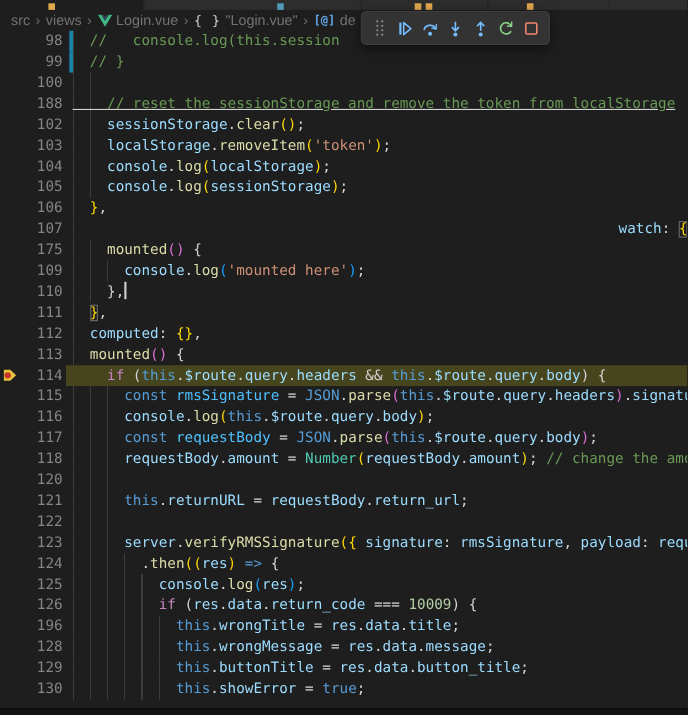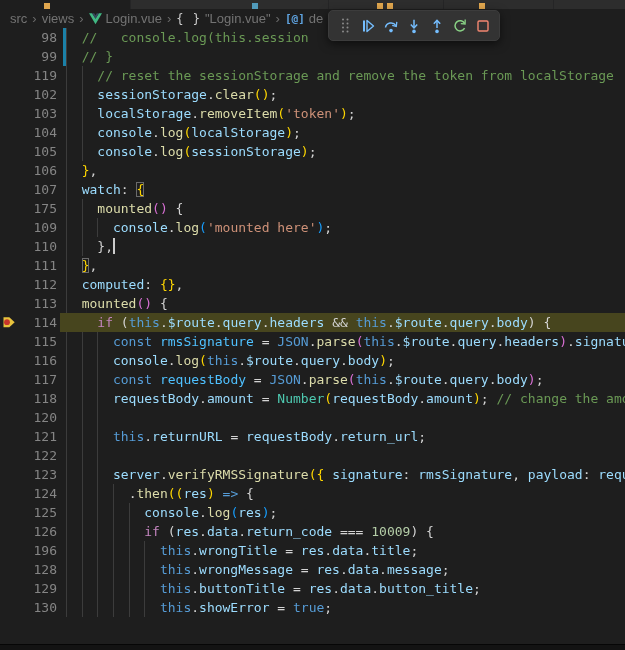--- a/index.html
+++ b/index.html
@@ -89,22 +89,26 @@
         <div class="gut">98</div>
         <div class="modbar"></div>
         <div class="code" style="background-image: repeating-linear-gradient(to right, rgb(60, 60, 60) 0px, rgb(60, 60, 60) 1px, transparent 1px, transparent 15.64px); background-size: 1.5px 100%; background-position: 6px 0px;"><span class="tok-c">  //   console.log(this.session</span></div>
       </div>
       <div class="row">
         <div class="gut">99</div>
         <div class="modbar"></div>
         <div class="code" style="background-image: repeating-linear-gradient(to right, rgb(60, 60, 60) 0px, rgb(60, 60, 60) 1px, transparent 1px, transparent 15.64px); background-size: 1.5px 100%; background-position: 6px 0px;"><span class="tok-c">  // }</span></div>
       </div>
       <div class="row">
-        <div class="gut">119</div>
-        <div class="code" style="background-image: repeating-linear-gradient(to right, rgb(60, 60, 60) 0px, rgb(60, 60, 60) 1px, transparent 1px, transparent 15.64px); background-size: 17.14px 100%; background-position: 6px 0px;"><span class="tok-c">    // reset the sessionStorage and remove the token from localStorage</span></div>
+        <div class="gut">100</div>
+        <div class="code" style="background-image: repeating-linear-gradient(to right, rgb(60, 60, 60) 0px, rgb(60, 60, 60) 1px, transparent 1px, transparent 15.64px); background-size: 17.14px 100%; background-position: 6px 0px;"></div>
+      </div>
+      <div class="row">
+        <div class="gut">188</div>
+        <div class="code" style="background-image: repeating-linear-gradient(to right, rgb(60, 60, 60) 0px, rgb(60, 60, 60) 1px, transparent 1px, transparent 15.64px); background-size: 17.14px 100%; background-position: 6px 0px; text-decoration: underline;"><span class="tok-c">    // reset the sessionStorage and remove the token from localStorage</span></div>
       </div>
       <div class="row">
         <div class="gut">102</div>
         <div class="code" style="background-image: repeating-linear-gradient(to right, rgb(60, 60, 60) 0px, rgb(60, 60, 60) 1px, transparent 1px, transparent 15.64px); background-size: 17.14px 100%; background-position: 6px 0px;"><span class="tok-o">    </span><span class="tok-v">sessionStorage</span><span class="tok-o">.</span><span class="tok-f">clear</span><span class="tok-g">()</span><span class="tok-o">;</span></div>
       </div>
       <div class="row">
         <div class="gut">103</div>
         <div class="code" style="background-image: repeating-linear-gradient(to right, rgb(60, 60, 60) 0px, rgb(60, 60, 60) 1px, transparent 1px, transparent 15.64px); background-size: 17.14px 100%; background-position: 6px 0px;"><span class="tok-o">    </span><span class="tok-v">localStorage</span><span class="tok-o">.</span><span class="tok-f">removeItem</span><span class="tok-g">(</span><span class="tok-s">'token'</span><span class="tok-g">)</span><span class="tok-o">;</span></div>
       </div>
       <div class="row">
@@ -114,21 +118,21 @@
       <div class="row">
         <div class="gut">105</div>
         <div class="code" style="background-image: repeating-linear-gradient(to right, rgb(60, 60, 60) 0px, rgb(60, 60, 60) 1px, transparent 1px, transparent 15.64px); background-size: 17.14px 100%; background-position: 6px 0px;"><span class="tok-o">    </span><span class="tok-v">console</span><span class="tok-o">.</span><span class="tok-f">log</span><span class="tok-g">(</span><span class="tok-v">sessionStorage</span><span class="tok-g">)</span><span class="tok-o">;</span></div>
       </div>
       <div class="row">
         <div class="gut">106</div>
         <div class="code" style="background-image: repeating-linear-gradient(to right, rgb(60, 60, 60) 0px, rgb(60, 60, 60) 1px, transparent 1px, transparent 15.64px); background-size: 1.5px 100%; background-position: 6px 0px;"><span class="tok-o">  </span><span class="tok-g">}</span><span class="tok-o">,</span></div>
       </div>
       <div class="row">
         <div class="gut">107</div>
-        <div class="code" style="background-image: repeating-linear-gradient(to right, rgb(60, 60, 60) 0px, rgb(60, 60, 60) 1px, transparent 1px, transparent 15.64px); background-size: 1.5px 100%; background-position: 6px 0px;"><span class="tok-o">  </span><span class="tok-v">watch</span><span class="tok-o">: </span><span class="tok-g tok-box">{</span></div>
+        <div class="code" style="background-image: repeating-linear-gradient(to right, rgb(60, 60, 60) 0px, rgb(60, 60, 60) 1px, transparent 1px, transparent 15.64px); background-size: 1.5px 100%; background-position: 6px 0px; text-align: right;"><span class="tok-o">  </span><span class="tok-v">watch</span><span class="tok-o">: </span><span class="tok-g tok-box">{</span></div>
       </div>
       <div class="row">
         <div class="gut">175</div>
         <div class="code" style="background-image: repeating-linear-gradient(to right, rgb(60, 60, 60) 0px, rgb(60, 60, 60) 1px, transparent 1px, transparent 15.64px); background-size: 17.14px 100%; background-position: 6px 0px;"><span class="tok-o">    </span><span class="tok-f">mounted</span><span class="tok-or">()</span><span class="tok-o"> {</span></div>
       </div>
       <div class="row">
         <div class="gut">109</div>
         <div class="code" style="background-image: repeating-linear-gradient(to right, rgb(60, 60, 60) 0px, rgb(60, 60, 60) 1px, transparent 1px, transparent 15.64px); background-size: 32.78px 100%; background-position: 6px 0px;"><span class="tok-o">      </span><span class="tok-v">console</span><span class="tok-o">.</span><span class="tok-f">log</span><span class="tok-bb">(</span><span class="tok-s">'mounted here'</span><span class="tok-bb">)</span><span class="tok-o">;</span></div>
       </div>
       <div class="row">

